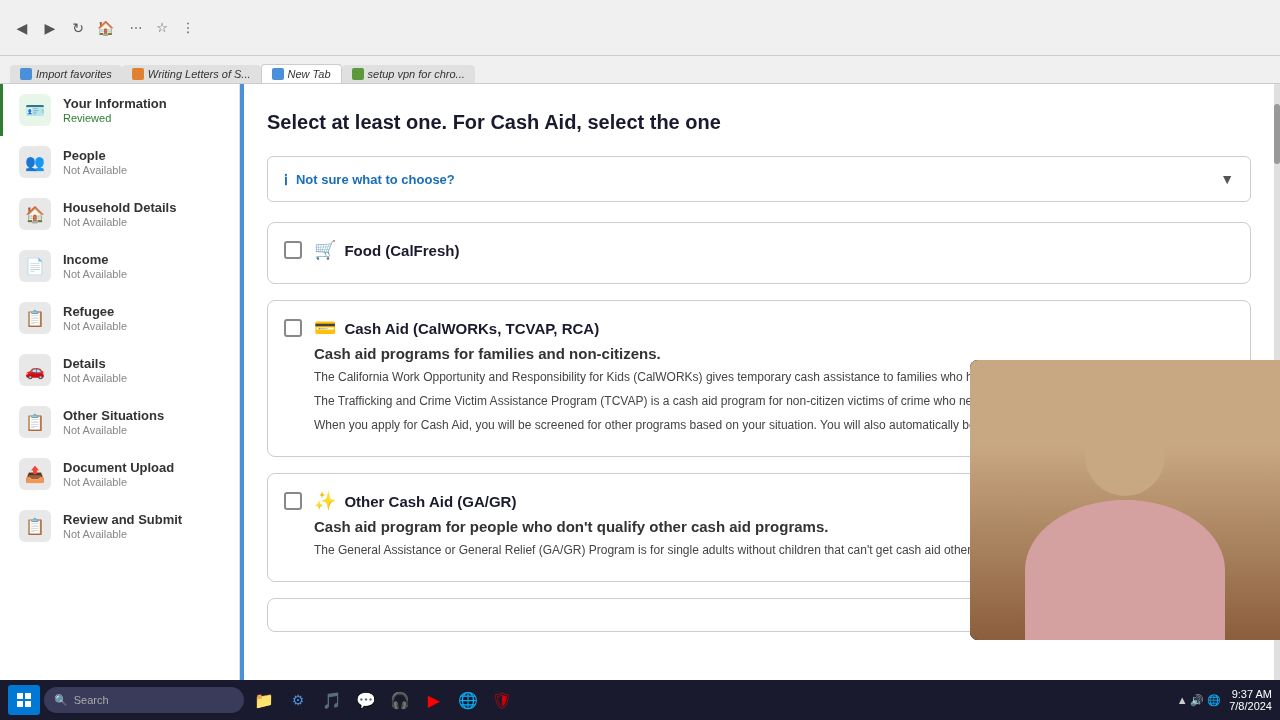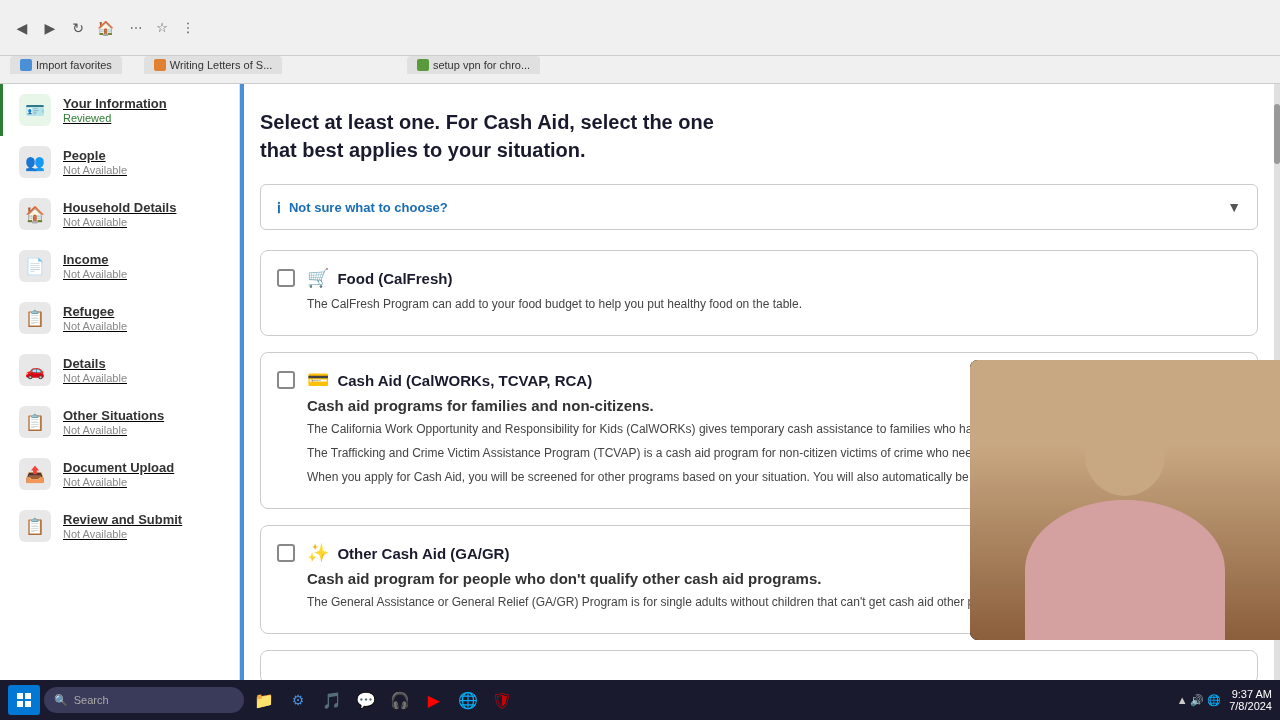--- a/index.html
+++ b/index.html
@@ -24,27 +24,28 @@
       flex: 1; height: 26px; border-radius: 13px; border: 1px solid #ccc;
       padding: 0 12px; font-size: 12px; background: white; color: #333;
     }
     .browser-bar .browser-icons { display: flex; gap: 6px; }
     .browser-bar .browser-icon { width: 20px; height: 20px; display: flex; align-items: center; justify-content: center; font-size: 13px; color: #555; cursor: pointer; }
 
     .tabs-bar {
       background: #f0f0f0;
       height: 28px;
       display: flex;
-      align-items: flex-start;
+      align-items: flex-end;
       padding: 0 10px;
-      gap: 22px;
+      gap: 0;
       border-bottom: 1px solid #ccc;
       font-size: 11px;
       color: #333;
       overflow: hidden;
+      font-style: italic;
     }
     .tab-item {
       background: #e0e0e0;
       border-radius: 4px 4px 0 0;
       padding: 3px 10px;
       cursor: pointer;
       white-space: nowrap;
       display: flex; align-items: center; gap: 4px;
     }
     .tab-item.active { background: white; border: 1px solid #ccc; border-bottom: none; margin-top: 40px; }
@@ -92,30 +93,30 @@
     .sidebar-icon {
       width: 32px; height: 32px;
       background: #e8e8e8;
       border-radius: 6px;
       display: flex; align-items: center; justify-content: center;
       font-size: 16px;
       flex-shrink: 0;
     }
     .sidebar-icon.reviewed { background: #e8f5e9; }
 
-    .sidebar-text { display: flex; flex-direction: column; text-decoration: underline; }
+    .sidebar-text { display: flex; flex-direction: column; }
     .sidebar-label { font-size: 13px; font-weight: 600; color: #333; }
     .sidebar-sublabel { font-size: 11px; color: #888; margin-top: 1px; }
     .sidebar-sublabel.reviewed { color: #2e7d32; }
 
     .main-content {
       flex: 1;
       overflow-y: auto;
       background: white;
-      padding: 24px 16px;
+      padding: 24px 23px;
     }
 
     .page-header {
       margin-bottom: 20px;
     }
     .page-header h1 {
       font-size: 20px;
       font-weight: 700;
       color: #1a1a2e;
       line-height: 1.4;
@@ -362,42 +363,40 @@
     </div>
   </div>
 
   <div style="width:4px; background: #4a90d9; flex-shrink:0;"></div>
 
   <div class="main-content">
 
     <div class="page-header">
       <h1>
         <span>Select at least one. For Cash Aid, select the one</span><br>
-        <span>that best applies to your situation.</span>
       </h1>
     </div>
 
     <div class="helper-box">
       <div class="helper-box-left">
         <span class="helper-box-icon">ℹ</span>
         <span>Not sure what to choose?</span>
       </div>
       <span style="font-size:14px; color:#555;">▼</span>
     </div>
 
     <div class="program-card">
       <div class="checkbox-area">
         <div class="checkbox"></div>
       </div>
       <div class="card-content">
         <div class="card-title-row">
           <span class="card-icon">🛒</span>
           <span class="card-title">Food (CalFresh)</span>
         </div>
-        <p class="card-text">The CalFresh Program can add to your food budget to help you put healthy food on the table.</p>
       </div>
     </div>
 
     <div class="program-card">
       <div class="checkbox-area">
         <div class="checkbox"></div>
       </div>
       <div class="card-content">
         <div class="card-title-row">
           <span class="card-icon">💳</span>

